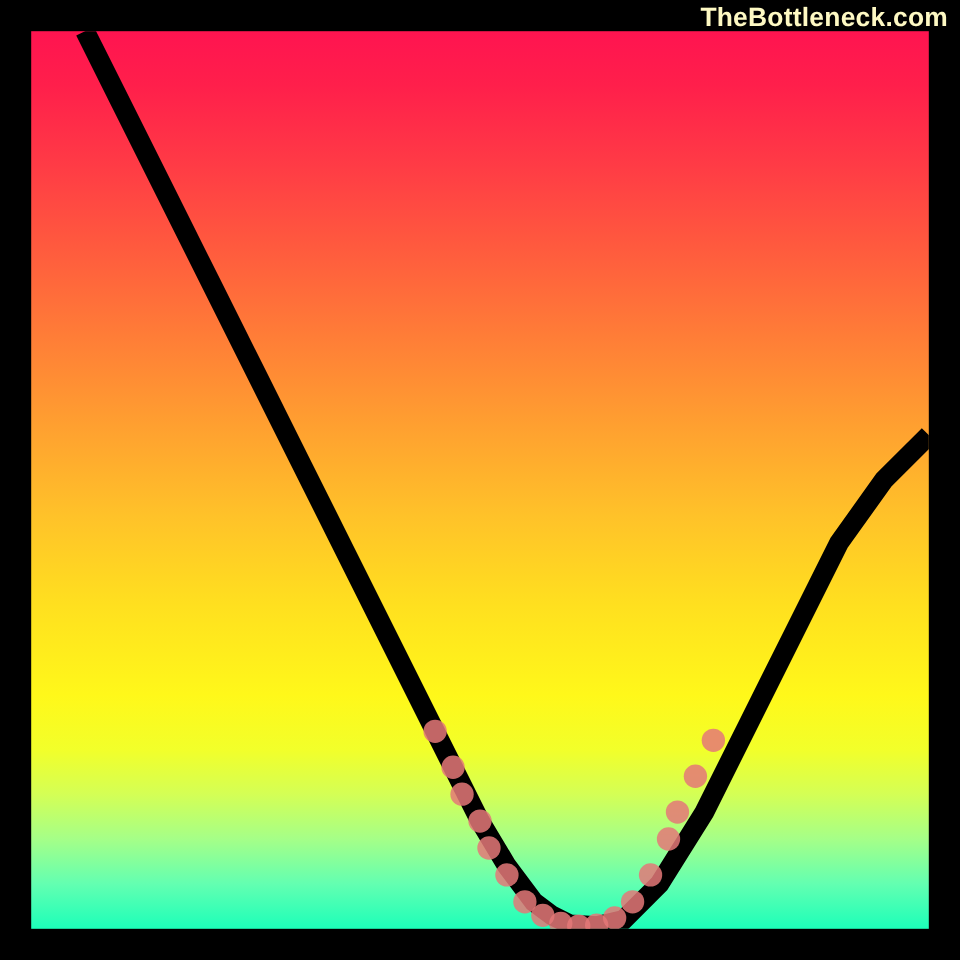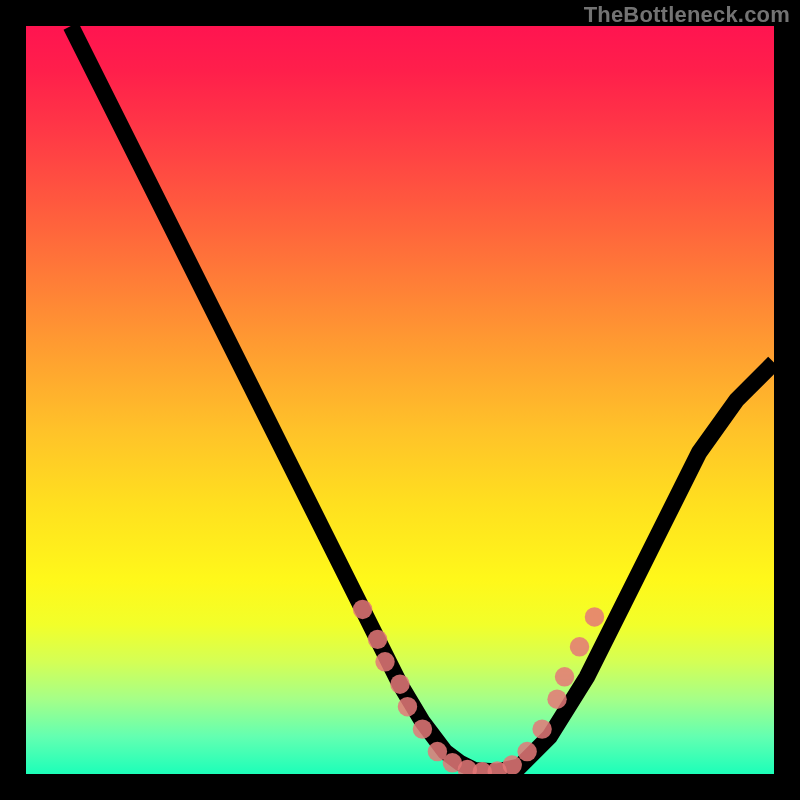--- a/index.html
+++ b/index.html
@@ -16,21 +16,21 @@
     width: 800px;
     height: 800px;
     background: #000;
   }
   .watermark {
     position: absolute;
     top: 2px;
     right: 10px;
     font-size: 22px;
     font-weight: 600;
-    color: #737373;
+    color: #fef9c3;
     letter-spacing: 0.2px;
     z-index: 3;
   }
   .plot {
     position: absolute;
     left: 26px;
     top: 26px;
     width: 748px;
     height: 748px;
   }

